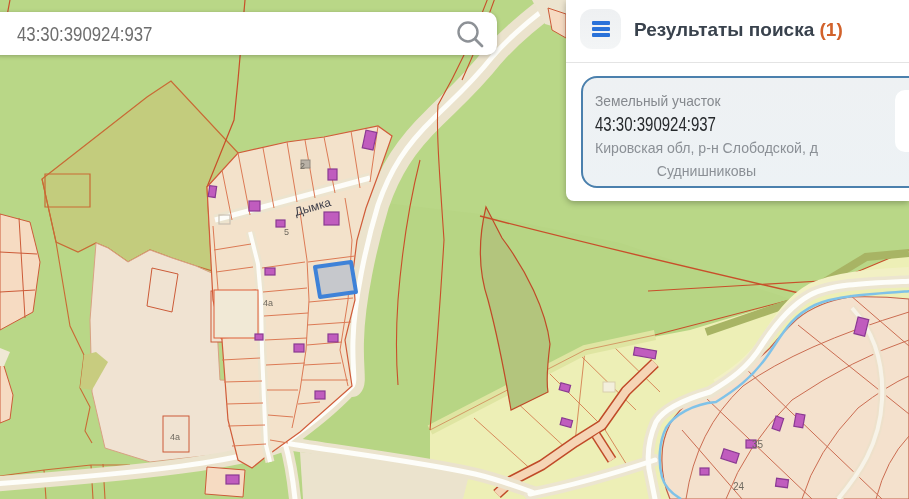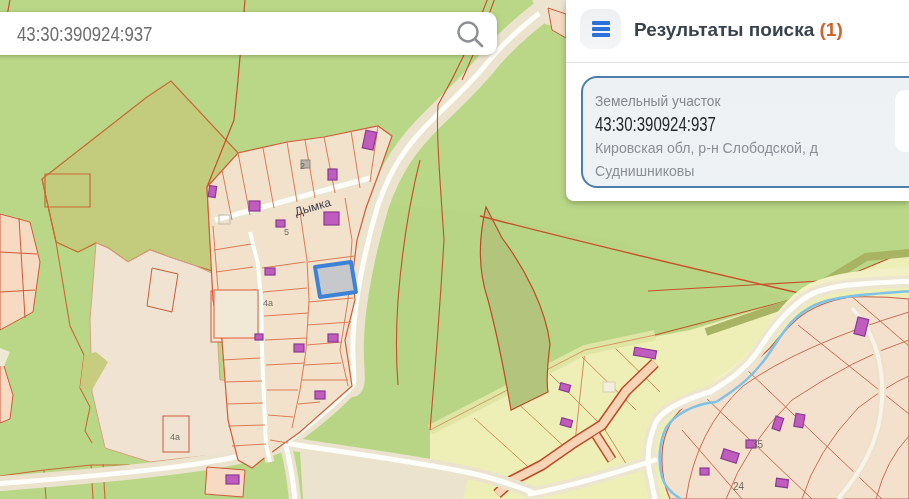--- a/index.html
+++ b/index.html
@@ -3,21 +3,21 @@
 <meta charset="utf-8">
 <style>
   html,body{margin:0;padding:0;}
   body{width:909px;height:499px;overflow:hidden;font-family:"Liberation Sans",sans-serif;position:relative;background:#b9d787;}
   #map{position:absolute;left:0;top:0;}
   .searchbox{position:absolute;left:-10px;top:12px;width:507px;height:43px;background:#fff;border-radius:10px;
     box-shadow:0 1px 4px rgba(0,0,0,.25);display:flex;align-items:center;}
   .searchbox .q{margin-left:27px;font-size:21px;color:#6e6e6e;transform:scaleX(0.8);transform-origin:left center;white-space:nowrap;}
   .mag{position:absolute;right:18px;top:10px;}
   .panel{position:absolute;left:566px;top:0;width:343px;height:201px;background:#fff;
-    border-radius:0 0 0 8px;box-shadow:0 2px 6px rgba(0,0,0,.28);}
+    border-radius:0 0 0 8px;box-shadow:0 2px 6px rgba(0,0,0,.28);text-align:center;}
   .burger{position:absolute;left:14px;top:9px;width:41px;height:40px;border-radius:12px;
     background:linear-gradient(180deg,#eef0f2,#f3f5f6);display:flex;flex-direction:column;justify-content:center;align-items:center;gap:2.2px;}
   .burger i{display:block;width:18px;height:3.8px;border-radius:1px;background:#2a72d9;}
   .ptitle{position:absolute;left:68px;top:19px;font-size:19px;font-weight:bold;color:#39424d;}
   .ptitle span{color:#d2622b;}
   .divider{position:absolute;left:0;top:62px;width:343px;height:1px;background:#e4e4e4;}
   .card{position:absolute;left:15px;top:76px;width:356px;height:108px;border:2px solid #4b80ad;border-radius:16px;
     background:linear-gradient(180deg,#eef1f3,#edf2f5);overflow:hidden;}
   .card .t1{position:absolute;left:12px;top:14px;font-size:15px;color:#85898e;transform:scaleX(0.92);transform-origin:left top;white-space:nowrap;}
   .card .t2{position:absolute;left:12px;top:35px;font-size:20px;color:#26292c;transform:scaleX(0.75);transform-origin:left top;white-space:nowrap;}

